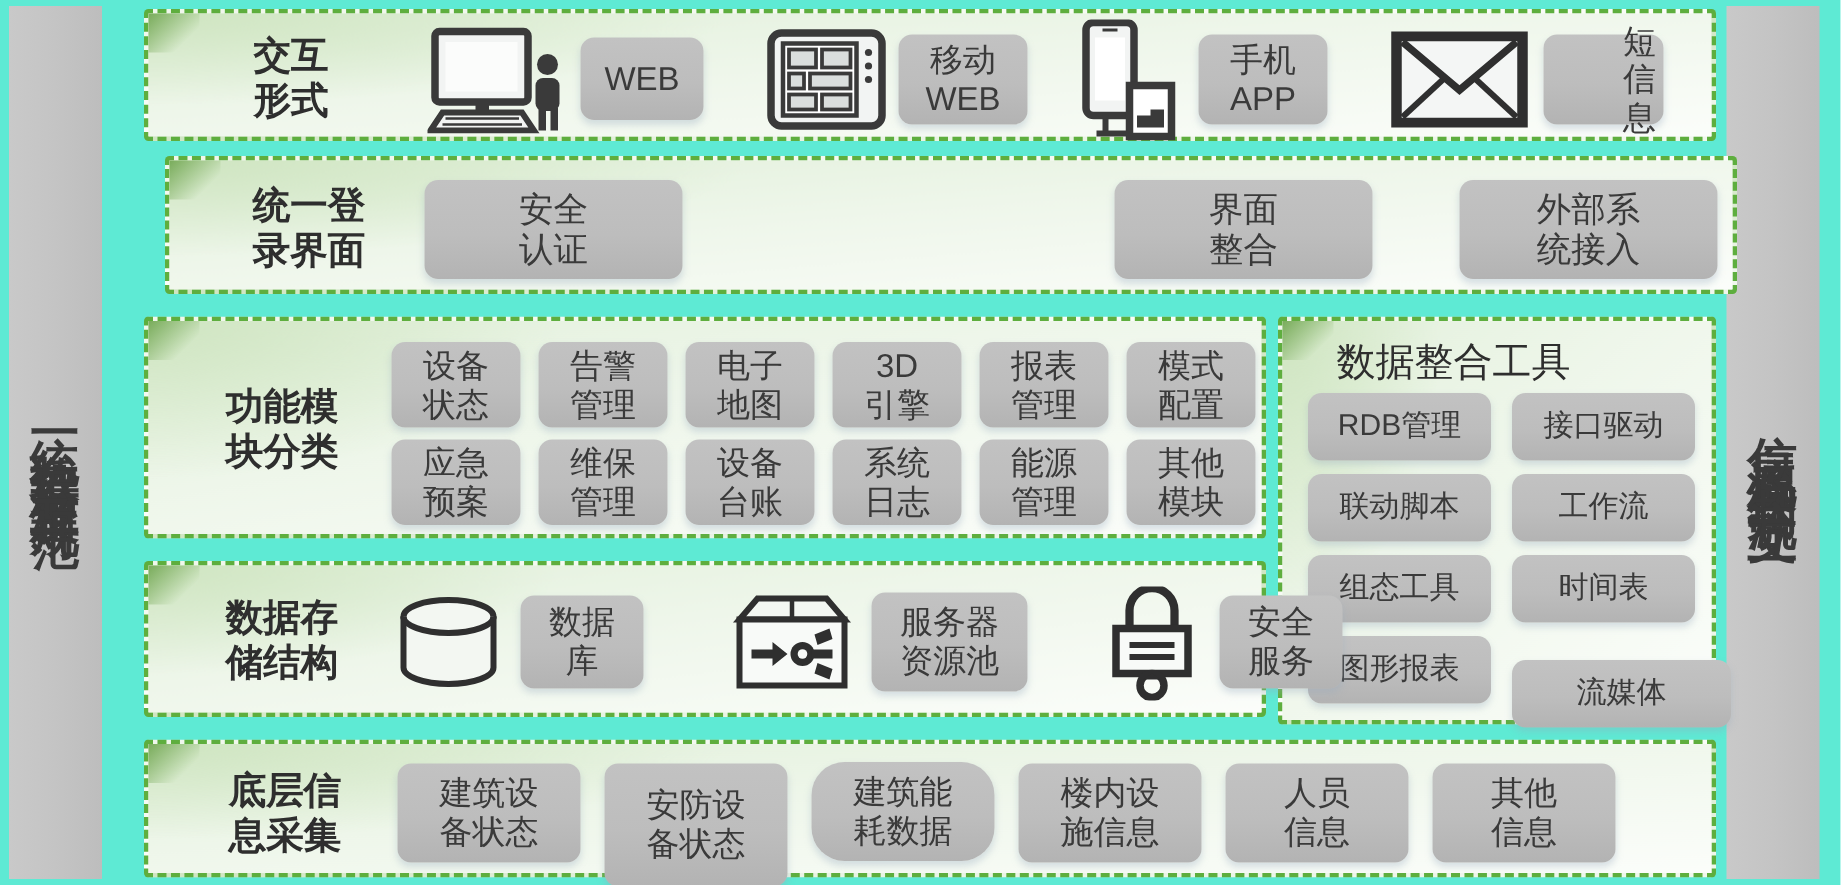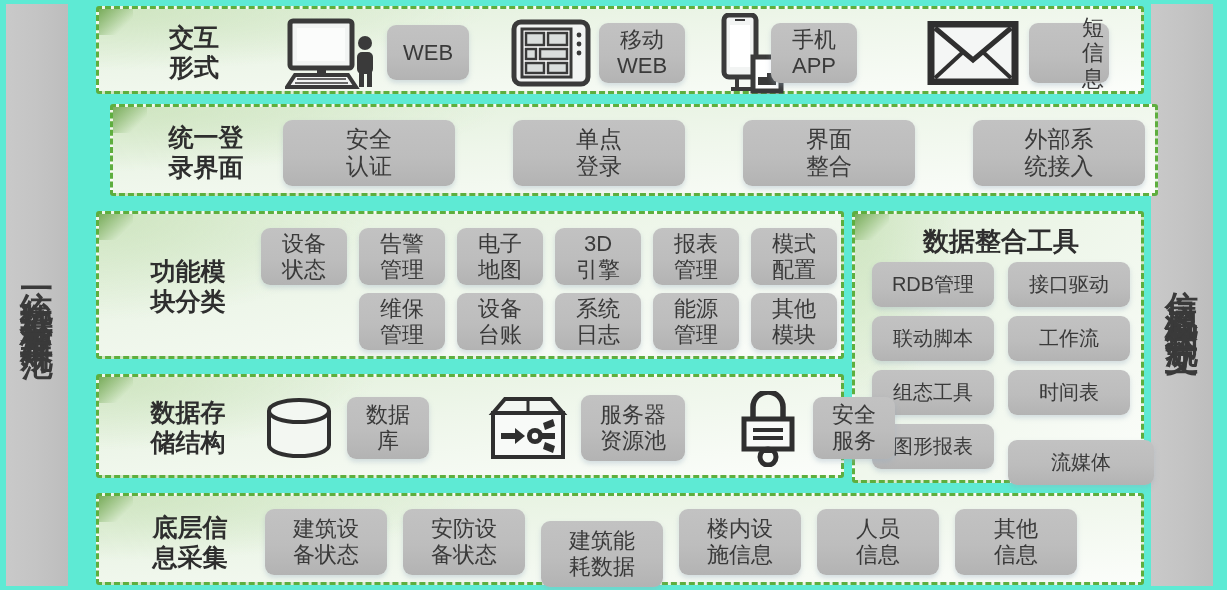--- a/index.html
+++ b/index.html
@@ -93,24 +93,25 @@
     display: flex;
     align-items: center;
     justify-content: center;
   }
   .icon-wrap svg { display: block; }
 
   
   .subpanel-title {
     position: absolute;
     font-size: 26px;
-    font-weight: bold;
+    font-weight: normal;
     color: #2e2e2e;
-    text-align: center;
+    text-align: left;
     white-space: nowrap;
+    margin-left: 36px;
   }
 </style>
 </head>
 <body>
 
 <div id="root">
 
   <div class="sidebar left">
     <div class="sidebar-text">统一数据标准及规范</div>
   </div>
@@ -168,43 +169,41 @@
         <rect x="13" y="2" width="32" height="62" rx="5" fill="#f2f4f3" stroke="#3a3a3a" stroke-width="5"></rect>
         <rect x="19" y="12" width="20" height="42" fill="#ffffff"></rect>
         <line x1="24" y1="7" x2="34" y2="7" stroke="#3a3a3a" stroke-width="2"></line>
         <line x1="29" y1="60" x2="29" y2="60" stroke="#3a3a3a" stroke-width="4"></line>
         <rect x="42" y="44" width="28" height="34" fill="#ffffff" stroke="#3a3a3a" stroke-width="5"></rect>
         <path d="M47 72 L47 64 L56 64 L56 60 L65 60 L65 72 Z" fill="#3a3a3a"></path>
         <line x1="26" y1="64" x2="26" y2="76" stroke="#3a3a3a" stroke-width="4"></line>
         <line x1="20" y1="76" x2="44" y2="76" stroke="#3a3a3a" stroke-width="4"></line>
       </svg>
     </div>
-    <div class="chip" style="left:672px; top:14px; width:86px; height:60px;">手机
+    <div class="chip" style="left:700px; top:14px; width:86px; height:60px;">手机
 APP</div>
 
     <div class="icon-wrap" style="left:828px; top:12px; width:92px; height:64px;">
       <svg width="92" height="64" viewBox="0 0 92 64">
         <rect x="4" y="3" width="84" height="58" fill="#f4f6f5" stroke="#2f2f2f" stroke-width="7"></rect>
         <path d="M8 7 L46 39 L84 7" fill="none" stroke="#2f2f2f" stroke-width="5"></path>
         <path d="M8 57 L35 32" fill="none" stroke="#2f2f2f" stroke-width="4"></path>
         <path d="M84 57 L57 32" fill="none" stroke="#2f2f2f" stroke-width="4"></path>
       </svg>
     </div>
     <div class="chip" style="left:930px; top:14px; width:80px; height:60px;padding-left:48px;">短信
 息</div>
   </div>
 
   <div class="panel" style="left:110px; top:104px; width:1048px; height:92px;">
     <div class="panel-label" style="left:28px; top:16px; width:130px;">统一登
 录界面</div>
 
     <div class="chip lat" style="left:170px; top:13px; width:172px; height:66px;">安全
 认证</div>
-    <div class="chip lat" style="left:400px; top:13px; width:172px; height:66px;">单点
-登录</div>
     <div class="chip lat" style="left:630px; top:13px; width:172px; height:66px;">界面
 整合</div>
     <div class="chip lat" style="left:860px; top:13px; width:172px; height:66px;">外部系
 统接入</div>
   </div>
 
   <div class="panel" style="left:96px; top:211px; width:748px; height:148px;">
     <div class="panel-label" style="left:24px; top:43px; width:130px;">功能模
 块分类</div>
 
@@ -214,20 +213,22 @@
 管理</div>
     <div class="chip" style="left:358px; top:14px; width:86px; height:57px;">电子
 地图</div>
     <div class="chip" style="left:456px; top:14px; width:86px; height:57px;">3D
 引擎</div>
     <div class="chip" style="left:554px; top:14px; width:86px; height:57px;">报表
 管理</div>
     <div class="chip" style="left:652px; top:14px; width:86px; height:57px;">模式
 配置</div>
 
+    <div class="chip" style="left:162px; top:79px; width:86px; height:57px;">应急
+预案</div>
     <div class="chip" style="left:260px; top:79px; width:86px; height:57px;">维保
 管理</div>
     <div class="chip" style="left:358px; top:79px; width:86px; height:57px;">设备
 台账</div>
     <div class="chip" style="left:456px; top:79px; width:86px; height:57px;">系统
 日志</div>
     <div class="chip" style="left:554px; top:79px; width:86px; height:57px;">能源
 管理</div>
     <div class="chip" style="left:652px; top:79px; width:86px; height:57px;">其他
 模块</div>
@@ -294,23 +295,23 @@
     <div class="chip" style="left:714px; top:20px; width:82px; height:62px;">安全
 服务</div>
   </div>
 
   <div class="panel" style="left:96px; top:493px; width:1048px; height:92px;">
     <div class="panel-label" style="left:26px; top:17px; width:130px;">底层信
 息采集</div>
 
     <div class="chip" style="left:166px; top:13px; width:122px; height:66px;">建筑设
 备状态</div>
-    <div class="chip" style="left:304px; top:13px; width:122px; height:66px;">安防设
+    <div class="chip" style="left:304px; top:13px; width:122px; height:82px;">安防设
 备状态</div>
-    <div class="chip" style="left:442px; top:25px; width:122px; height:66px;">建筑能
+    <div class="chip" style="left:442px; top:12px; width:122px; height:66px;border-radius:22px;">建筑能
 耗数据</div>
     <div class="chip" style="left:580px; top:13px; width:122px; height:66px;">楼内设
 施信息</div>
     <div class="chip" style="left:718px; top:13px; width:122px; height:66px;">人员
 信息</div>
     <div class="chip" style="left:856px; top:13px; width:122px; height:66px;">其他
 信息</div>
   </div>
 
 </div>

